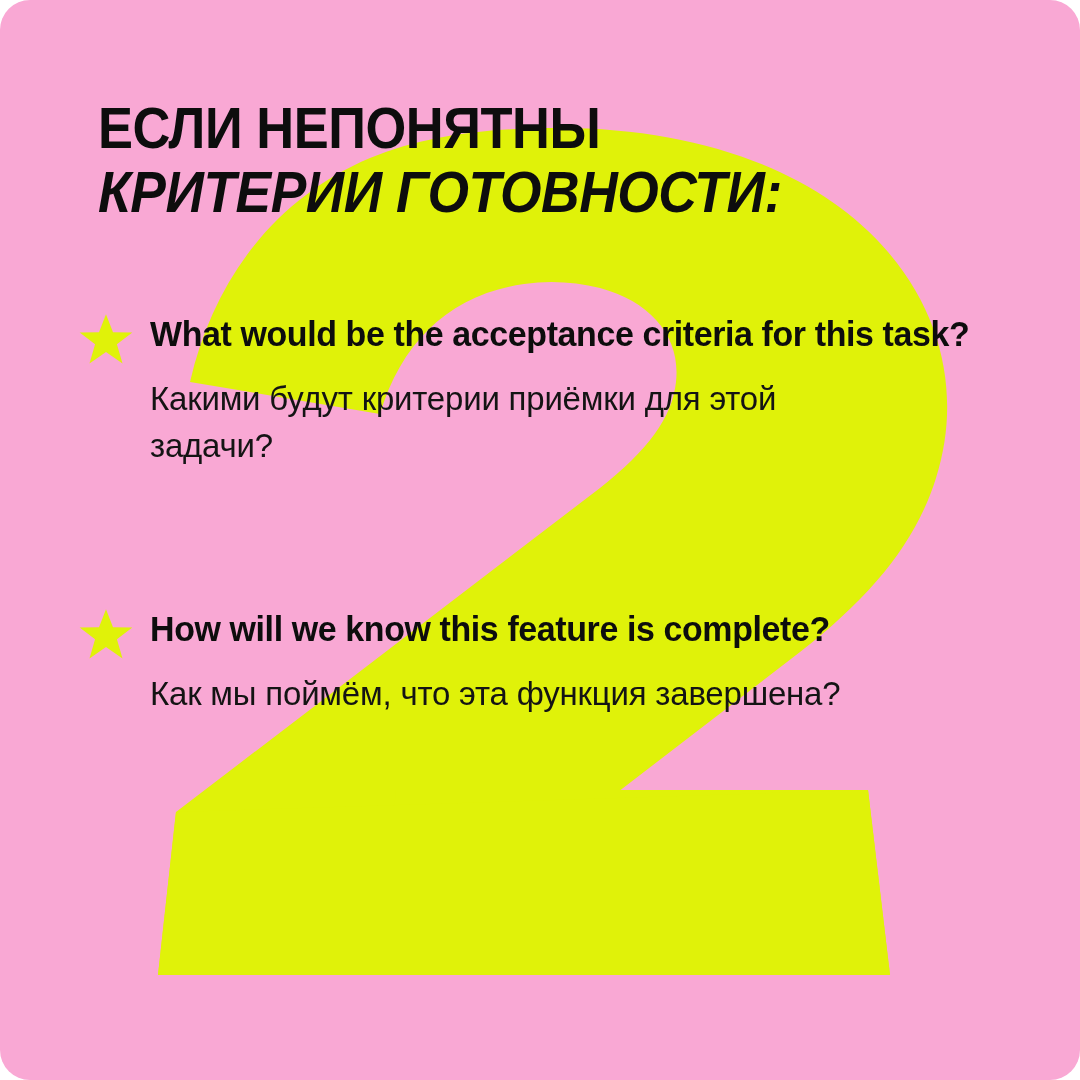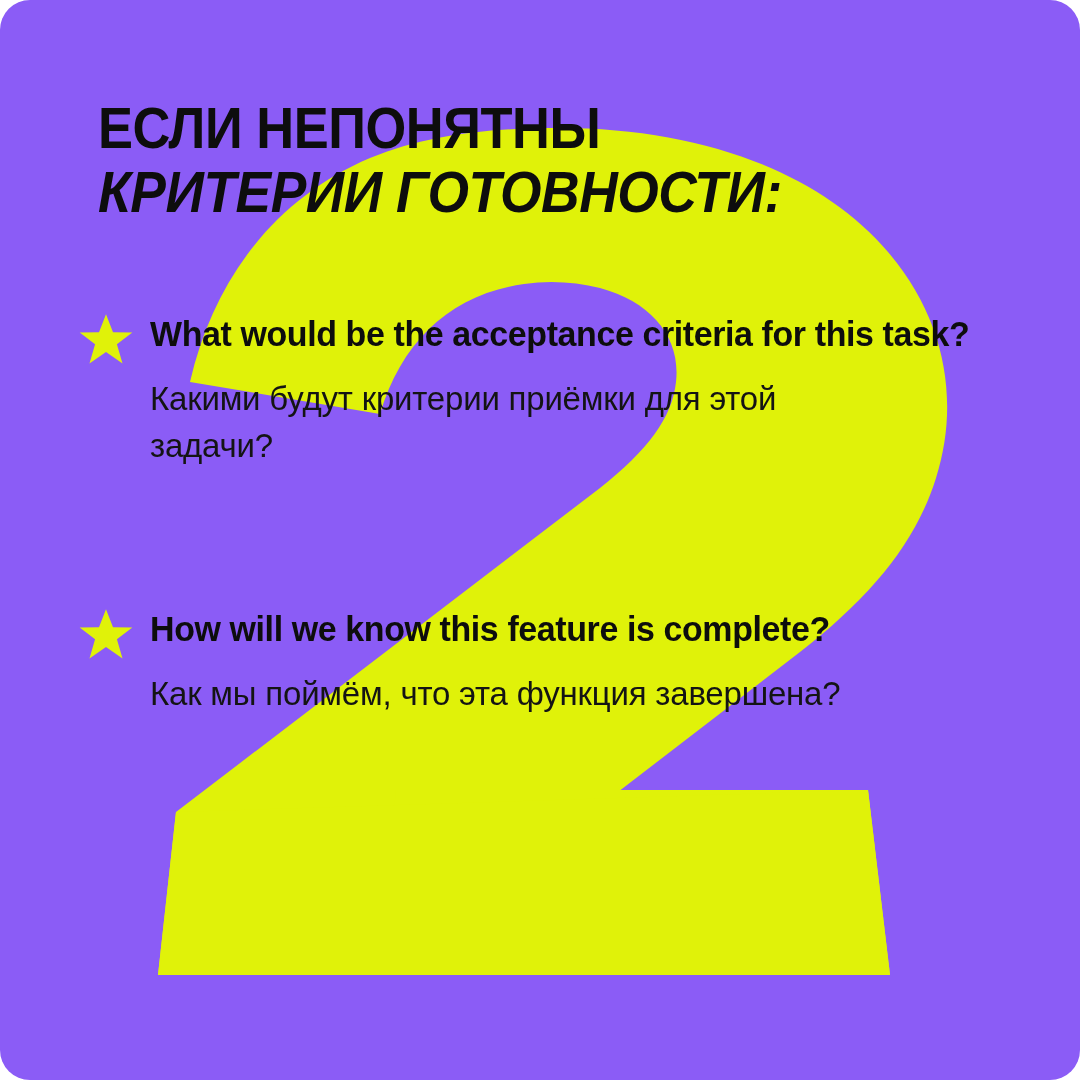--- a/index.html
+++ b/index.html
@@ -13,21 +13,21 @@
     height: 1080px;
     overflow: hidden;
     font-family: "Liberation Sans", sans-serif;
   }
 
   #card {
     position: relative;
     width: 1080px;
     height: 1080px;
     box-sizing: border-box;
-    background: #8b5cf6;
+    background: #f9a8d4;
     border-radius: 30px;
     overflow: hidden;
   }
 
   
   #numeral-layer {
     position: absolute;
     left: 0;
     top: 0;
     width: 1080px;

